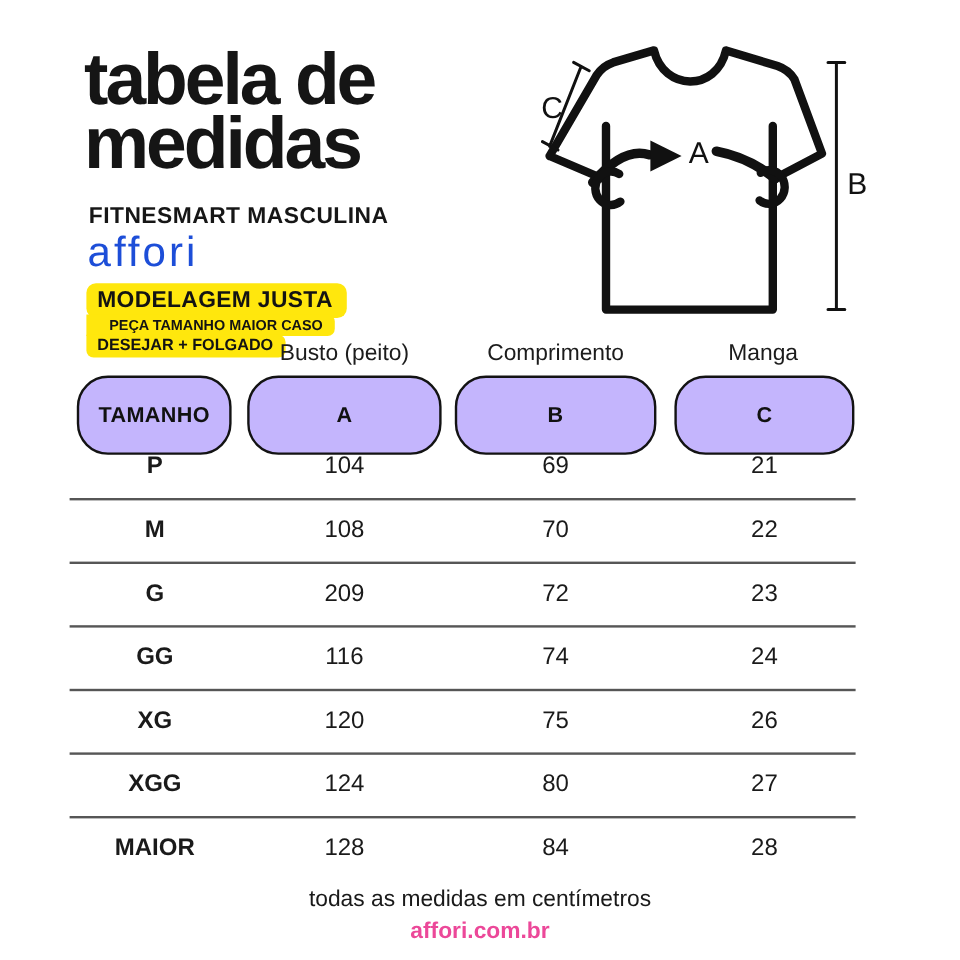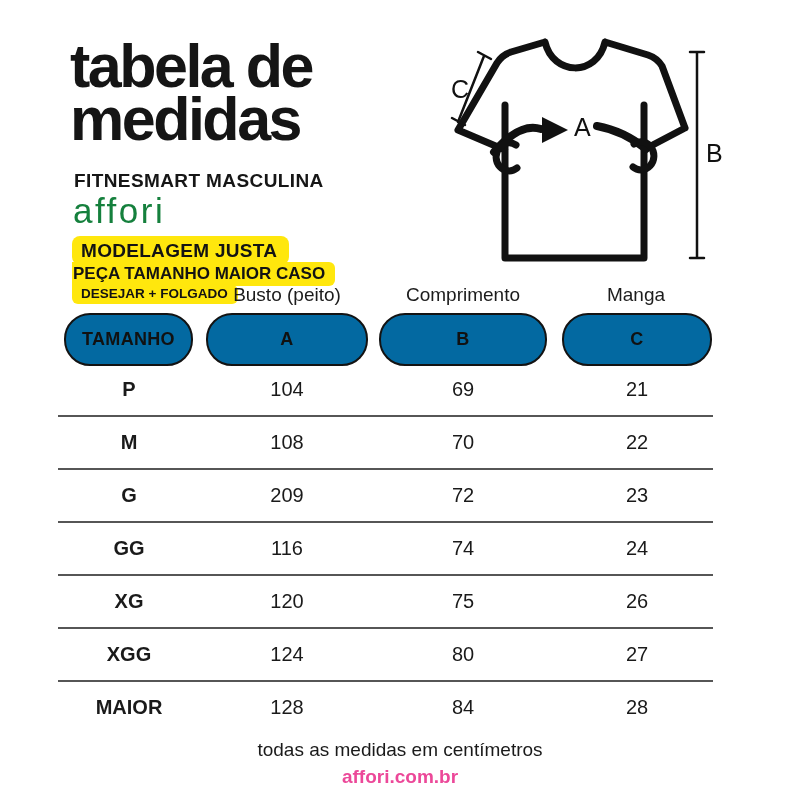--- a/index.html
+++ b/index.html
@@ -12,40 +12,40 @@
   .title{
     position:absolute;left:70px;top:40px;
     font-size:61px;line-height:53px;font-weight:bold;letter-spacing:-2.5px;color:#151515;
   }
   .subtitle{
     position:absolute;left:74px;top:170px;
     font-size:19px;font-weight:bold;letter-spacing:.4px;color:#161616;
   }
   .brand{
     position:absolute;left:73px;top:191px;
-    font-size:35px;font-weight:normal;letter-spacing:2.5px;color:#15803d;
+    font-size:35px;font-weight:normal;letter-spacing:2.5px;color:#1d4ed8;
   }
   
   .note{position:absolute;left:72px;top:236px;}
   .hl{display:table;background:var(--hl,#ffe70d);color:#131313;text-align:right;}
   .hl1{font-size:19px;font-weight:bold;letter-spacing:.3px;padding:4px 12px 3px 9px;border-radius:8px;}
-  .hl2{font-size:17px;font-weight:bold;padding:2px 10px 2px 1px;margin-top:-3px;border-radius:0 6px 6px 0;}
+  .hl2{font-size:12px;font-weight:bold;padding:2px 10px 2px 19px;margin-top:-3px;border-radius:0 6px 6px 0;}
   .hl3{font-size:13.5px;font-weight:bold;padding:1px 10px 3px 9px;margin-top:-1px;border-radius:0 6px 6px 6px;}
   
   .diagram{position:absolute;left:448px;top:22px;width:300px;height:250px;}
   .diagram text{font-family:"Liberation Sans",sans-serif;fill:#111;}
   
   .col-label{
     position:absolute;top:284px;transform:translateX(-50%);
     font-size:19px;color:#1c1c1c;white-space:nowrap;
   }
   .pill{
-    position:absolute;top:313px;height:53px;border:2.5px solid #131313;border-radius:26px;
+    position:absolute;top:313px;height:66px;border:2.5px solid #131313;border-radius:26px;
     display:flex;align-items:center;justify-content:center;
-    font-size:18px;font-weight:bold;letter-spacing:.3px;background:#0369a1;
+    font-size:18px;font-weight:bold;letter-spacing:.3px;background:#c4b5fd;
   }
   .pill-size{left:64px;width:129px;}
   .pill-a{left:206px;width:162px;}
   .pill-b{left:379px;width:168px;}
   .pill-c{left:562px;width:150px;}
   
   .rows{position:absolute;left:0;top:362px;width:800px;}
   .row{position:relative;height:53px;}
   .cell{
     position:absolute;top:50%;transform:translate(-50%,-50%);

